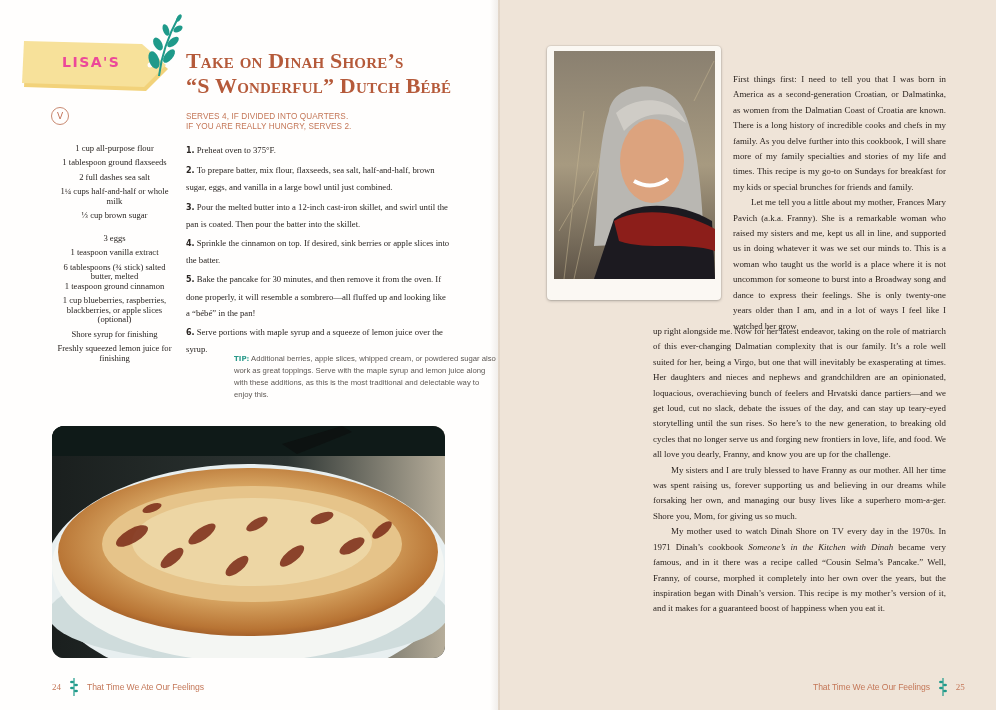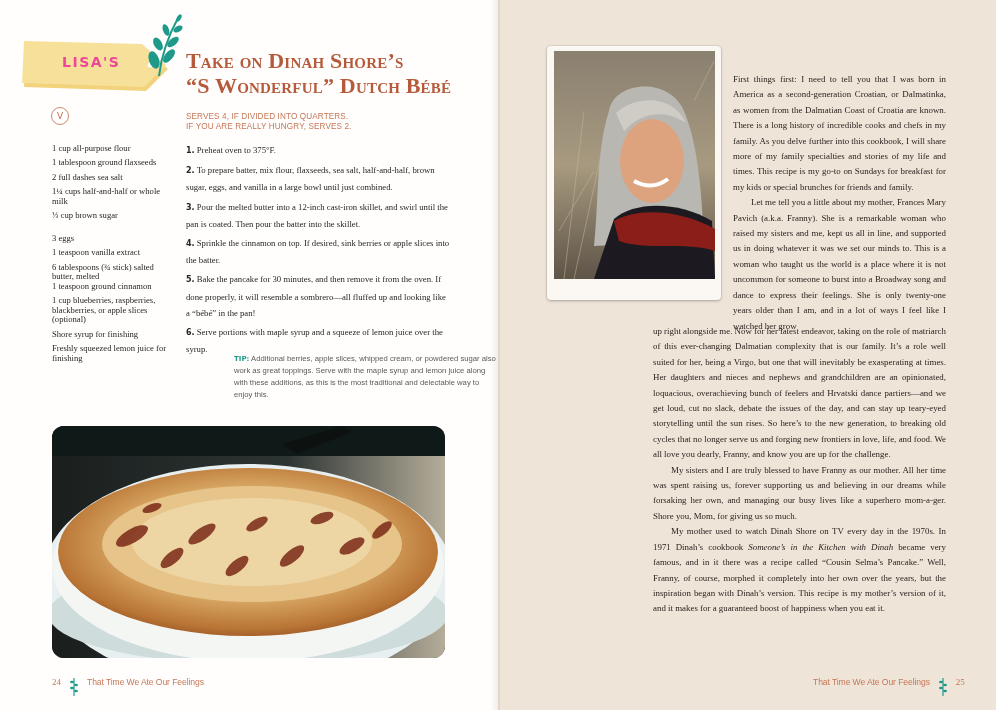--- a/index.html
+++ b/index.html
@@ -19,35 +19,35 @@
     .sprig { position: absolute; left: 145px; top: 12px; }
 
     .title { position: absolute; left: 186px; top: 48px; width: 300px; color: #b55a3a;
       font-family: "Liberation Serif", serif; font-size: 22px; line-height: 25px; font-variant: small-caps; letter-spacing: 0.2px; }
     .veg-badge { position: absolute; left: 51px; top: 107px; width: 18px; height: 18px; border: 1px solid #c98a72;
       border-radius: 50%; color: #c07055; font-family: "DejaVu Sans", sans-serif; font-size: 9px; line-height: 16px; text-align: center; }
     .serves { position: absolute; left: 186px; top: 112px; width: 250px; color: #c47758; font-family: "Liberation Sans", sans-serif;
       font-size: 8.2px; line-height: 10px; letter-spacing: 0.1px; }
 
     .ingredients { position: absolute; left: 52px; top: 144px; width: 125px; font-size: 8.6px; line-height: 9.6px; list-style: none; }
-    .ingredients li { margin-bottom: 4.8px; }
+    .ingredients li { margin-bottom: 4.8px; text-align: center; }
     .ingredients li.gap { margin-top: 13px; }
 
     .steps { position: absolute; left: 186px; top: 142px; width: 264px; list-style: none; font-size: 8.7px; line-height: 16.2px; }
     .steps li { margin-bottom: 3px; }
     .steps .num { font-family: "DejaVu Sans", sans-serif; font-weight: bold; font-size: 8px; }
 
     .tip { position: absolute; left: 186px; top: 353px; width: 264px; font-family: "Liberation Sans", sans-serif;
       font-size: 7.7px; line-height: 12px; color: #5f5955; margin-left: 48px; }
     .tip-label { font-family: "DejaVu Sans", sans-serif; font-weight: bold; color: #2a9a8a; font-size: 7px; }
 
     .food-photo { position: absolute; left: 52px; top: 426px; width: 393px; height: 232px; border-radius: 12px; overflow: hidden;
       background: #1d2422; }
 
-    .folio { position: absolute; top: 677px; font-size: 8.6px; color: #c47758; display: flex; align-items: flex-start; gap: 8px; }
+    .folio { position: absolute; top: 677px; font-size: 8.6px; color: #c47758; display: flex; align-items: center; gap: 8px; }
     .folio .pg { font-size: 9px; }
     .folio .run { font-family: Liberation Sans, sans-serif; font-size: 8.6px; letter-spacing: -0.1px; }
 
     
     .polaroid { position: absolute; left: 547px; top: 46px; width: 174px; height: 254px; background: #fbf8f3;
       border-radius: 4px; box-shadow: 0 1px 3px rgba(0,0,0,0.25), 0 0 0 1px rgba(0,0,0,0.05); }
     .portrait { position: absolute; left: 7px; top: 5px; width: 161px; height: 228px; overflow: hidden; background: #6b6355; }
 
     .essay { position: absolute; font-size: 8.9px; line-height: 15.4px; color: #2b2420; text-align: justify; }
     .essay p { text-indent: 0; }

